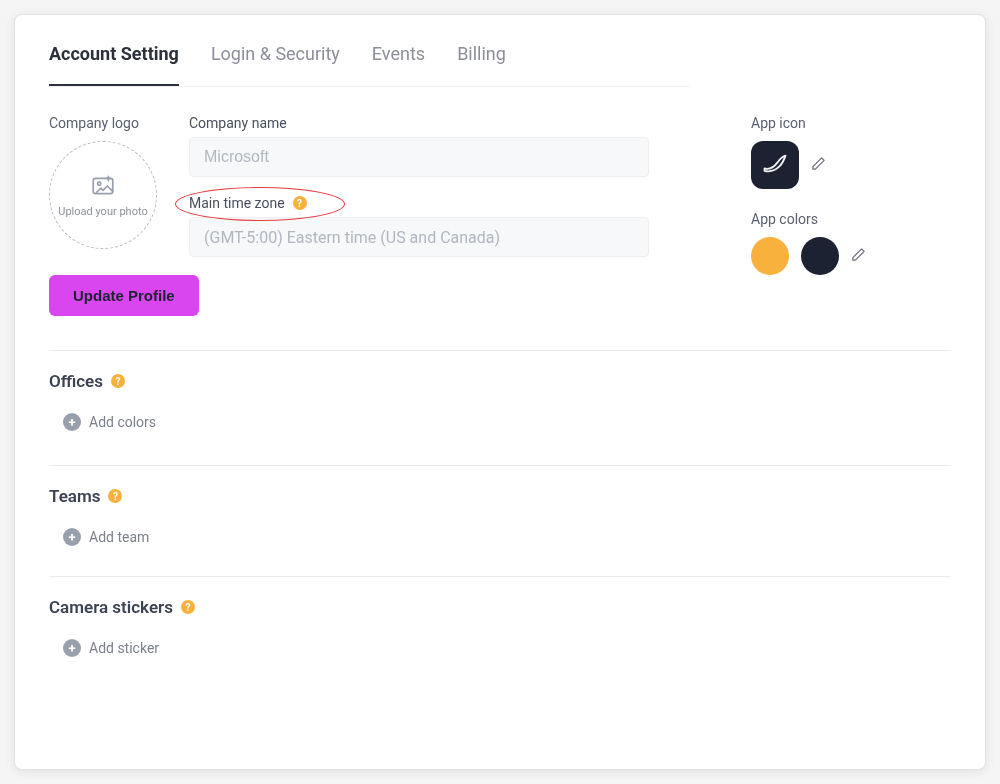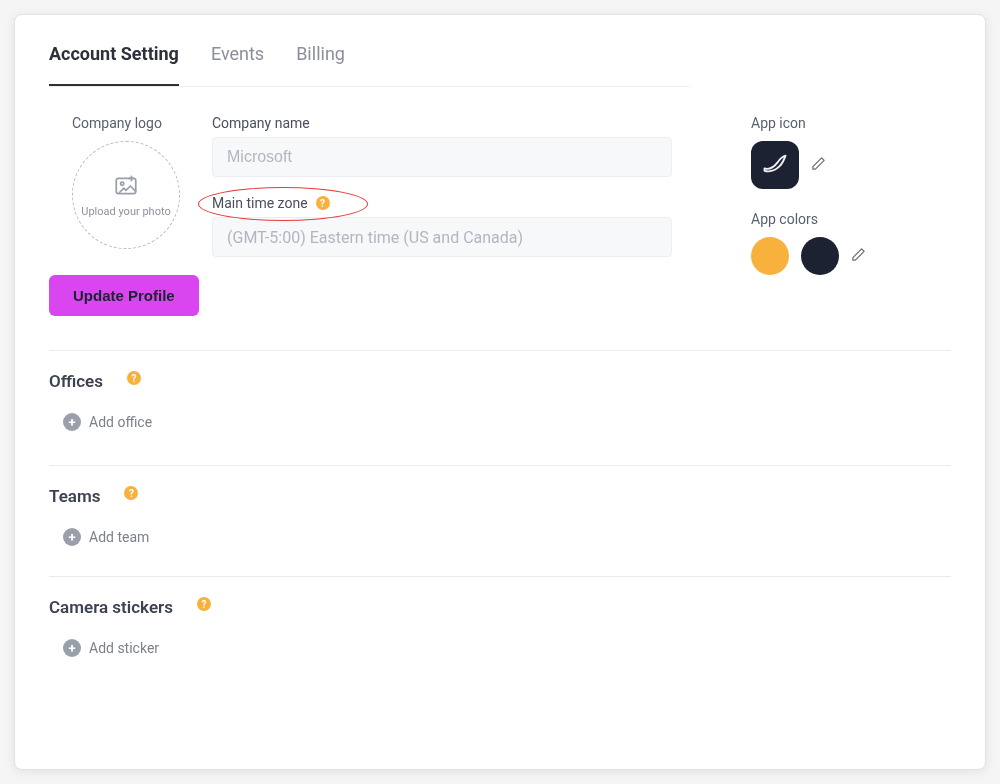--- a/index.html
+++ b/index.html
@@ -39,21 +39,20 @@
   .tab.active {
     color: #2b303b;
     font-weight: 700;
     border-bottom-color: #2b303b;
   }
   
   .upper {
     display: flex;
     gap: 30px;
     margin-top: 28px;
-    margin-left: 23px;
   }
   .col-logo { width: 110px; }
   .col-fields { flex: 1 1 auto; max-width: 460px; }
   .col-right { margin-left: auto; width: 200px; }
   .section-label {
     font-size: 14px;
     color: #5a5f6e;
     margin-bottom: 10px;
   }
   
@@ -135,21 +134,21 @@
   
   .section-block {
     border-top:1px solid #e9e9ee;
     margin-top:34px;
     padding-top:20px;
   }
   .section-title {
     font-size:17px;
     color:#3d4252;
     font-weight:600;
-    display:flex;align-items:flex-start;gap:24px;
+    display:flex;align-items:center;gap:8px;
     margin-bottom:22px;
   }
   .add-item {
     display:flex;align-items:center;gap:8px;
     font-size:14px;color:#7b808c;
     cursor:pointer;
     margin-left:14px;
     margin-bottom:18px;
   }
   .plus-circle {
@@ -160,20 +159,21 @@
   }
 </style>
 </head>
 <body>
 
 <div class="window">
 
   
   <div class="tabs">
     <div class="tab active">Account  Setting</div>
+    <div class="tab">Login &amp; Security</div>
     <div class="tab">Events</div>
     <div class="tab">Billing</div>
   </div>
 
   
   <div class="upper">
 
     <div class="col-logo">
       <div class="section-label">Company  logo</div>
       <div class="upload-circle">
@@ -236,21 +236,21 @@
   <button class="update-btn">Update Profile</button>
 
   
   <div class="section-block">
     <div class="section-title">
       <span>Offices</span>
       <span class="help-icon">?</span>
     </div>
     <div class="add-item">
       <span class="plus-circle">+</span>
-      <span>Add office</span>
+      <span>Add colors</span>
     </div>
   </div>
 
   
   <div class="section-block">
     <div class="section-title">
       <span>Teams</span>
       <span class="help-icon">?</span>
     </div>
     <div class="add-item">

